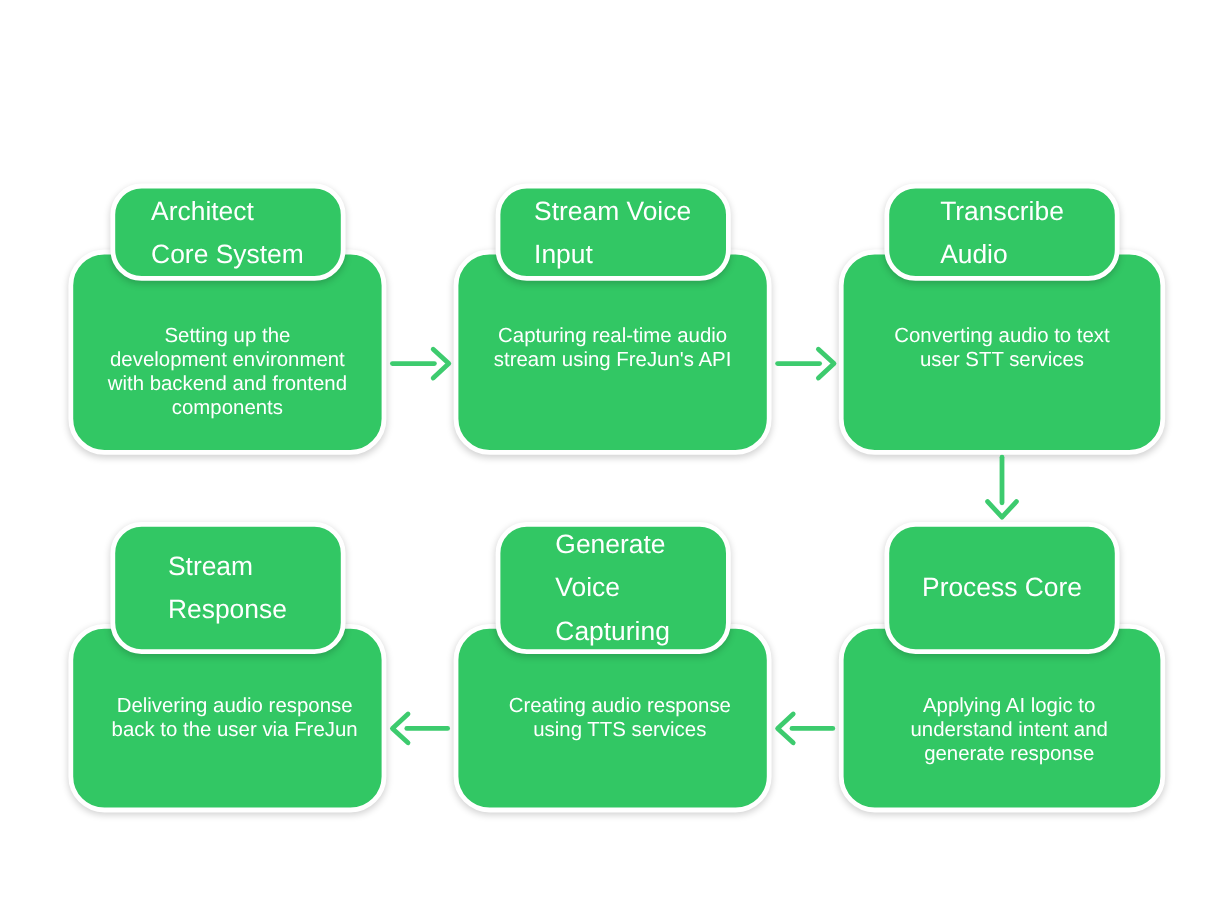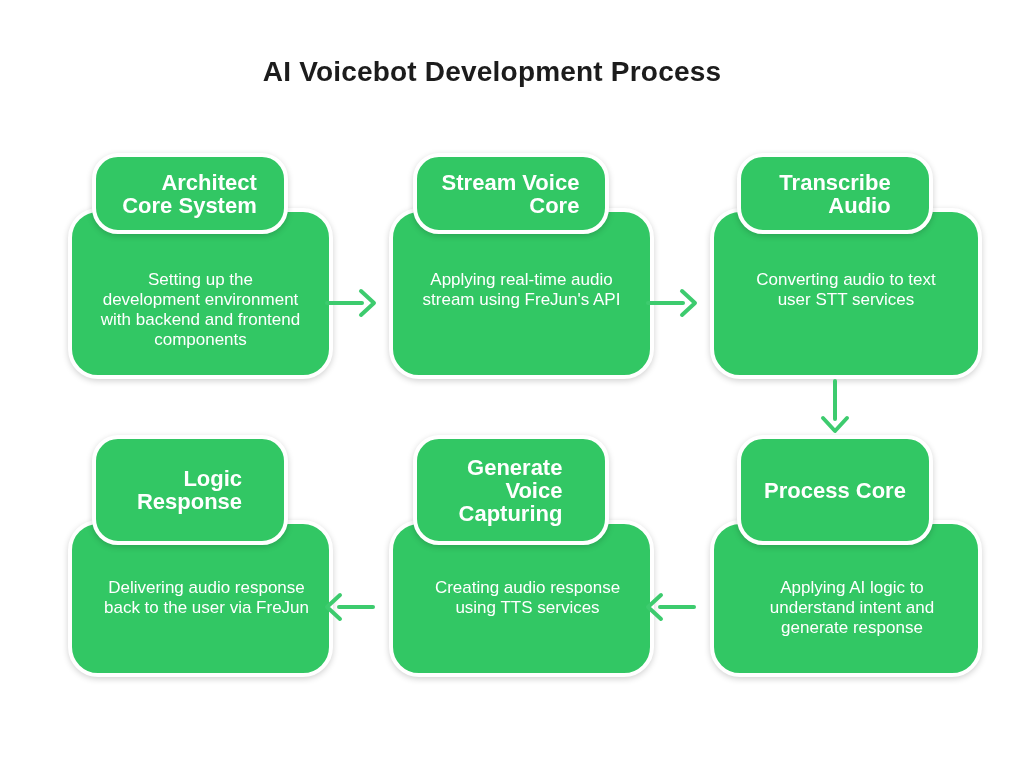--- a/index.html
+++ b/index.html
@@ -49,35 +49,34 @@
     border-radius: 26px;
     box-shadow: 0 2px 6px rgba(0,0,0,0.18);
     display: flex; align-items: center; justify-content: center;
     z-index: 2;
   }
   .row-top .step-pill { height: 81px; }
   .row-bottom .step-pill { height: 110px; }
   .step-title {
     color: var(--box-text);
     font-size: 22px;
-    line-height: 23px;
-    font-weight: 700;
-    text-align: right;
+    line-height: 36px;
+    font-weight: 400;
+    text-align: left;
     white-space: pre-line;
   }
   .step-body {
     position: absolute;
     left: 0;
     width: 100%;
     background: var(--box-fill);
     border: 4px solid var(--box-border);
     border-radius: 30px;
     box-shadow: 0 2px 6px rgba(0,0,0,0.18);
     z-index: 1;
-    margin-left: 11px;
   }
   .row-top .step-body { top: 55px; height: 171px; padding-top: 58px; }
   .row-bottom .step-body { top: 85px; height: 157px; padding-top: 54px; padding-left: 12px; }
   .step-desc {
     color: var(--box-text);
     font-size: 17px;
     line-height: 20px;
     text-align: center;
     white-space: pre-line;
   }
@@ -94,64 +93,63 @@
     fill: none;
     stroke-linecap: round;
     stroke-linejoin: round;
   }
 </style>
 </head>
 <body>
 
 <div class="canvas">
 
-  <div class="title">AI Voicebot Development Process</div>
 
   <div class="step s1 row-top">
     <div class="step-body">
       <div class="step-desc">Setting up the
 development environment
 with backend and frontend
 components</div>
     </div>
     <div class="step-pill">
       <div class="step-title">Architect
 Core System</div>
     </div>
   </div>
 
   <div class="step s2 row-top">
     <div class="step-body">
-      <div class="step-desc">Applying real-time audio
+      <div class="step-desc">Capturing real-time audio
 stream using FreJun's API</div>
     </div>
     <div class="step-pill">
       <div class="step-title">Stream Voice
-Core</div>
+Input</div>
     </div>
   </div>
 
   <div class="step s3 row-top">
     <div class="step-body">
       <div class="step-desc">Converting audio to text
 user STT services</div>
     </div>
     <div class="step-pill">
       <div class="step-title">Transcribe
 Audio</div>
     </div>
   </div>
 
   <div class="step s4 row-bottom">
     <div class="step-body">
       <div class="step-desc">Delivering audio response
 back to the user via FreJun</div>
     </div>
     <div class="step-pill">
-      <div class="step-title">Logic
+      <div class="step-title">Stream
 Response</div>
     </div>
   </div>
 
   <div class="step s5 row-bottom">
     <div class="step-body">
       <div class="step-desc">Creating audio response
 using TTS services</div>
     </div>
     <div class="step-pill">

